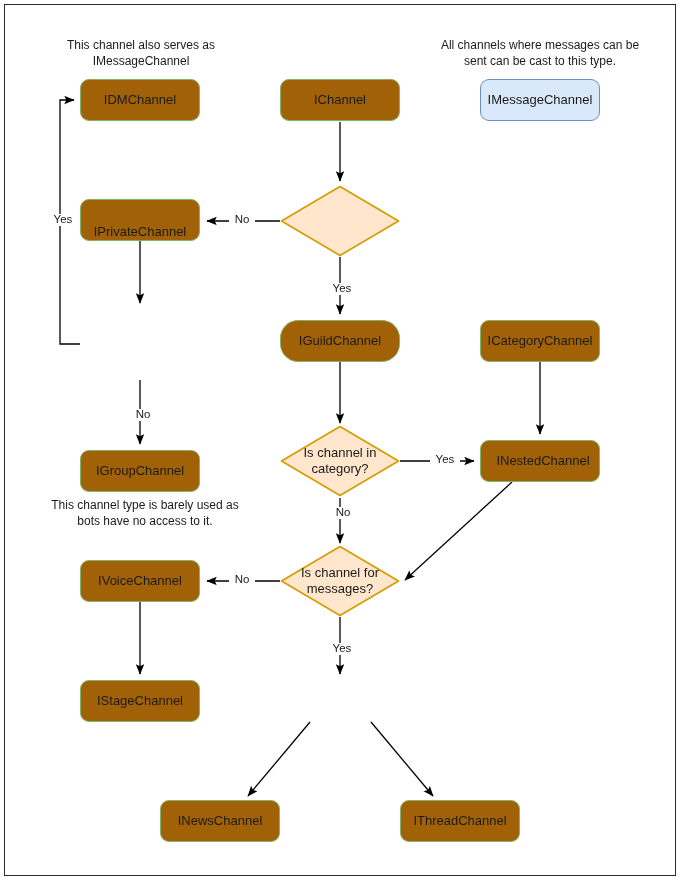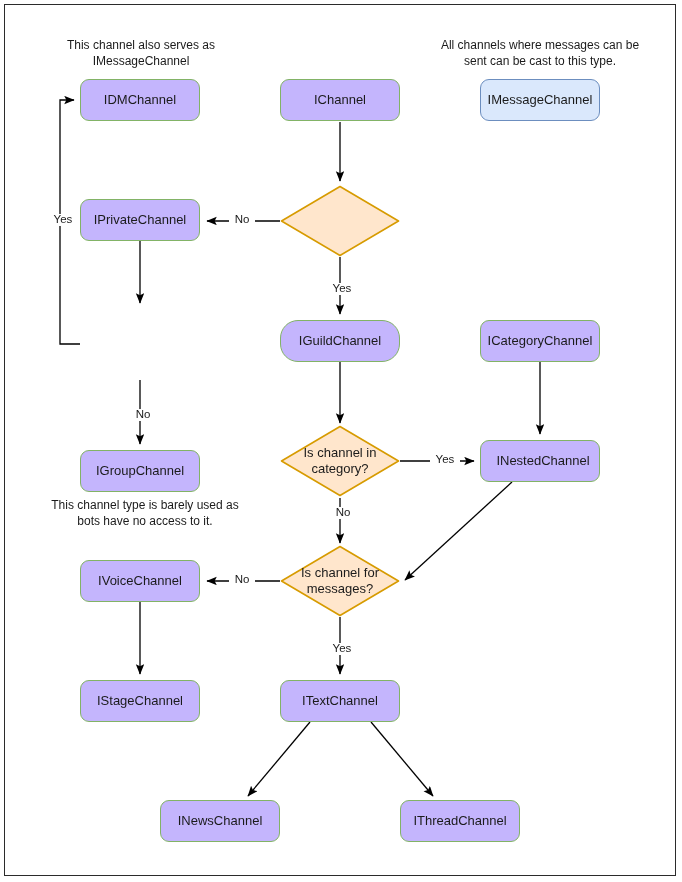--- a/index.html
+++ b/index.html
@@ -45,21 +45,21 @@
     align-items: center;
     justify-content: center;
     text-align: center;
     font-size: 13px;
     color: #1b1b1b;
     line-height: 1.25;
   }
   .node-box {
     border-radius: 9px;
     border: 1px solid #82b366;
-    background: #c4b5fd;
+    background: #a16207;
     width: 120px;
     height: 42px;
   }
   .node-box.blue {
     border-color: #6c8ebf;
     background: #dae8fc;
   }
   .decision {
     width: 120px;
     height: 72px;
@@ -154,21 +154,21 @@
   </div>
 
   <div class="node node-box" style="left:280px; top:79px;">
     <span>IChannel</span>
   </div>
 
   <div class="node node-box blue" style="left:480px; top:79px;">
     <span>IMessageChannel</span>
   </div>
 
-  <div class="node node-box" style="left:80px; top:199px;">
+  <div class="node node-box" style="left:80px; top:199px;align-items:flex-end;">
     <span>IPrivateChannel</span>
   </div>
 
   <div class="node decision" style="left:280px; top:185px;">
     <svg class="diamond-shape" viewBox="0 0 120 72" preserveAspectRatio="none">
       <path d="M60,1.5 L118.5,36 L60,70.5 L1.5,36 Z" fill="#ffe6cc" stroke="#d79b00" stroke-width="1.6" stroke-linejoin="round"></path>
     </svg>
   </div>
 
 
@@ -203,23 +203,20 @@
     <svg class="diamond-shape" viewBox="0 0 120 72" preserveAspectRatio="none">
       <path d="M60,1.5 L118.5,36 L60,70.5 L1.5,36 Z" fill="#ffe6cc" stroke="#d79b00" stroke-width="1.6" stroke-linejoin="round"></path>
     </svg>
     <span class="decision-label">Is channel for messages?</span>
   </div>
 
   <div class="node node-box" style="left:80px; top:680px;">
     <span>IStageChannel</span>
   </div>
 
-  <div class="node node-box" style="left:280px; top:680px;">
-    <span>ITextChannel</span>
-  </div>
 
   <div class="node node-box" style="left:160px; top:800px;">
     <span>INewsChannel</span>
   </div>
 
   <div class="node node-box" style="left:400px; top:800px;">
     <span>IThreadChannel</span>
   </div>
 
   <div class="edge-label" style="left:48px; top:214px; width:26px;">Yes</div>

